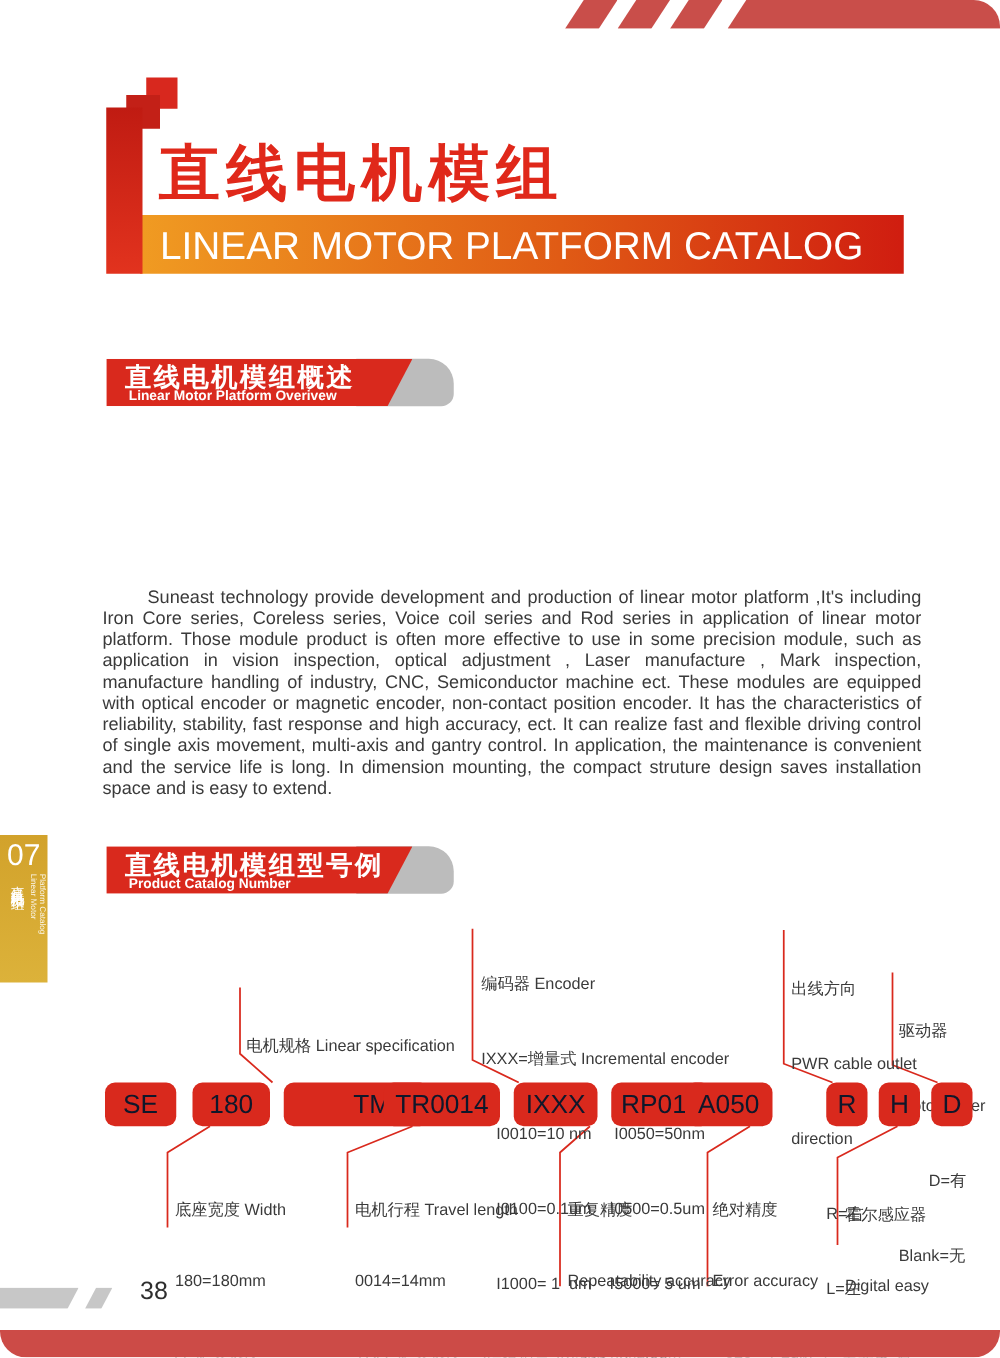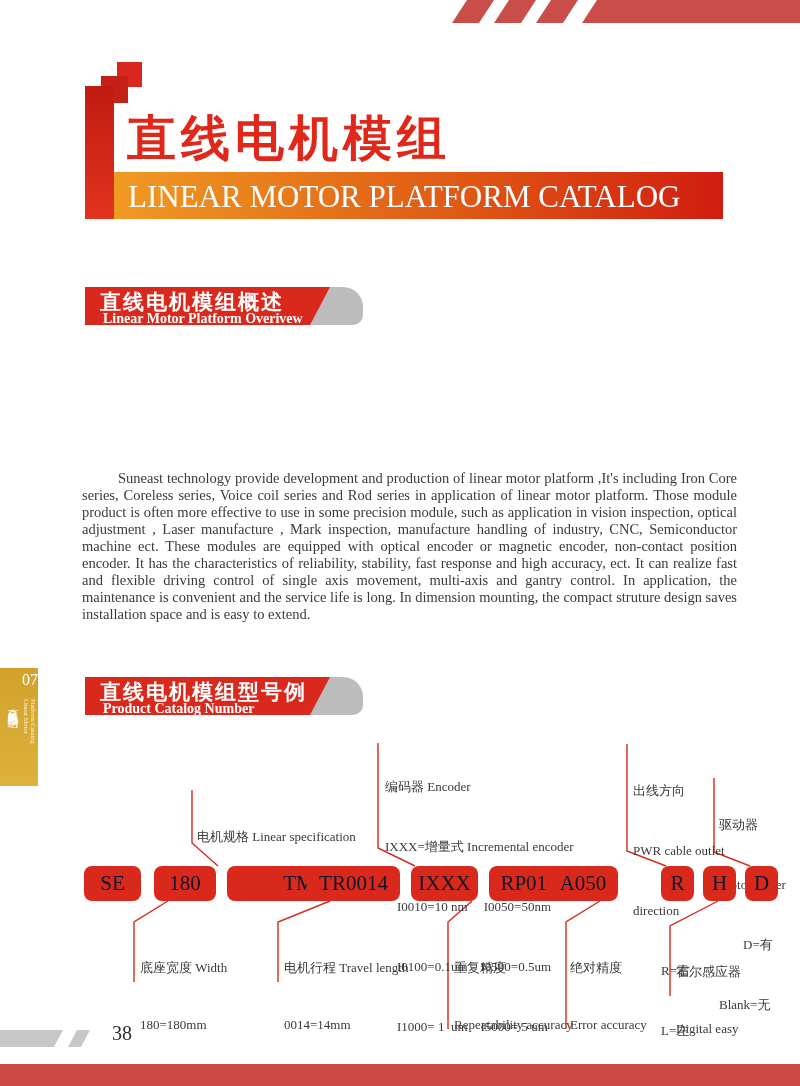--- a/index.html
+++ b/index.html
@@ -1,17 +1,17 @@
 <!DOCTYPE html>
 <html><head>
 <meta charset="utf-8">
 <style>
   html,body{margin:0;padding:0;}
   .page{position:relative;width:800px;height:1086px;background:#ffffff;overflow:hidden;
-        font-family:Liberation Serif, serif;}
+        font-family:Liberation Sans, sans-serif;border-radius:21px;}
 
   
   .deco-stripe{position:absolute;top:0;height:23px;width:42px;background:#C94E4A;
     clip-path:polygon(15px 0,100% 0,calc(100% - 15px) 100%,0 100%);}
   .deco-bar{position:absolute;top:0;left:582px;width:218px;height:23px;background:#C94E4A;
     clip-path:polygon(15px 0,100% 0,100% 100%,0 100%);}
 
   
   .stair-s1{position:absolute;left:117px;top:62px;width:25px;height:25px;background:#D8281E;}
   .stair-s2{position:absolute;left:101px;top:76px;width:27px;height:27px;background:#C32017;}
@@ -25,32 +25,32 @@
     letter-spacing:0px;white-space:nowrap;}
 
   
   .sec-head{position:absolute;left:85px;width:280px;height:38px;}
   .sec-tail{position:absolute;left:200px;top:0;width:78px;height:38px;background:#BCBCBC;
     border-radius:0 20px 10px 0;}
   .sec-red{position:absolute;left:0;top:0;width:245px;height:38px;background:#D9291D;
     clip-path:polygon(0 0,100% 0,calc(100% - 20px) 100%,0 100%);}
   .sec-cn{position:absolute;left:15px;top:1px;font-size:21px;font-weight:bold;color:#fff;
     letter-spacing:2px;white-space:nowrap;}
-  .sec-en{position:absolute;left:18px;top:24px;font-size:14px;font-weight:bold;color:#fff;
+  .sec-en{position:absolute;left:18px;top:24px;font-size:11px;font-weight:bold;color:#fff;
     white-space:nowrap;}
 
   
   .para{position:absolute;left:82px;width:655px;color:#3a3a3a;text-align:justify;}
   .para-cn{top:349px;font-size:16px;line-height:22.5px;text-indent:32px;word-break:break-all;}
   .para-en{top:470px;font-size:14.5px;line-height:17px;text-indent:36px;}
 
   
   .side-tab{position:absolute;left:0;top:668px;width:38px;height:118px;
     background:linear-gradient(180deg,#D2A22B,#DCB23A);}
-  .tab-num{text-align:right;font-size:16px;color:#fff;margin-top:3px;}
+  .tab-num{text-align:center;font-size:24px;color:#fff;margin-top:3px;}
   .tab-vert{position:absolute;left:5px;top:31px;height:84px;writing-mode:vertical-lr;}
   .tab-cn{font-size:11px;color:#fff;letter-spacing:2px;}
   .tab-en{font-size:6.5px;color:rgba(255,255,255,0.9);line-height:7.5px;padding-left:2px;}
 
   
   .diagram{position:absolute;left:0;top:730px;width:800px;height:305px;}
   .diagram svg{position:absolute;left:0;top:0;}
   .code-block{position:absolute;top:136px;height:35px;background:#D9291D;border-radius:8px;
     color:#0f172a;font-size:21px;display:flex;align-items:center;justify-content:center;}
   .anno{position:absolute;font-size:13px;color:#3a3a3a;line-height:20px;white-space:pre;}

